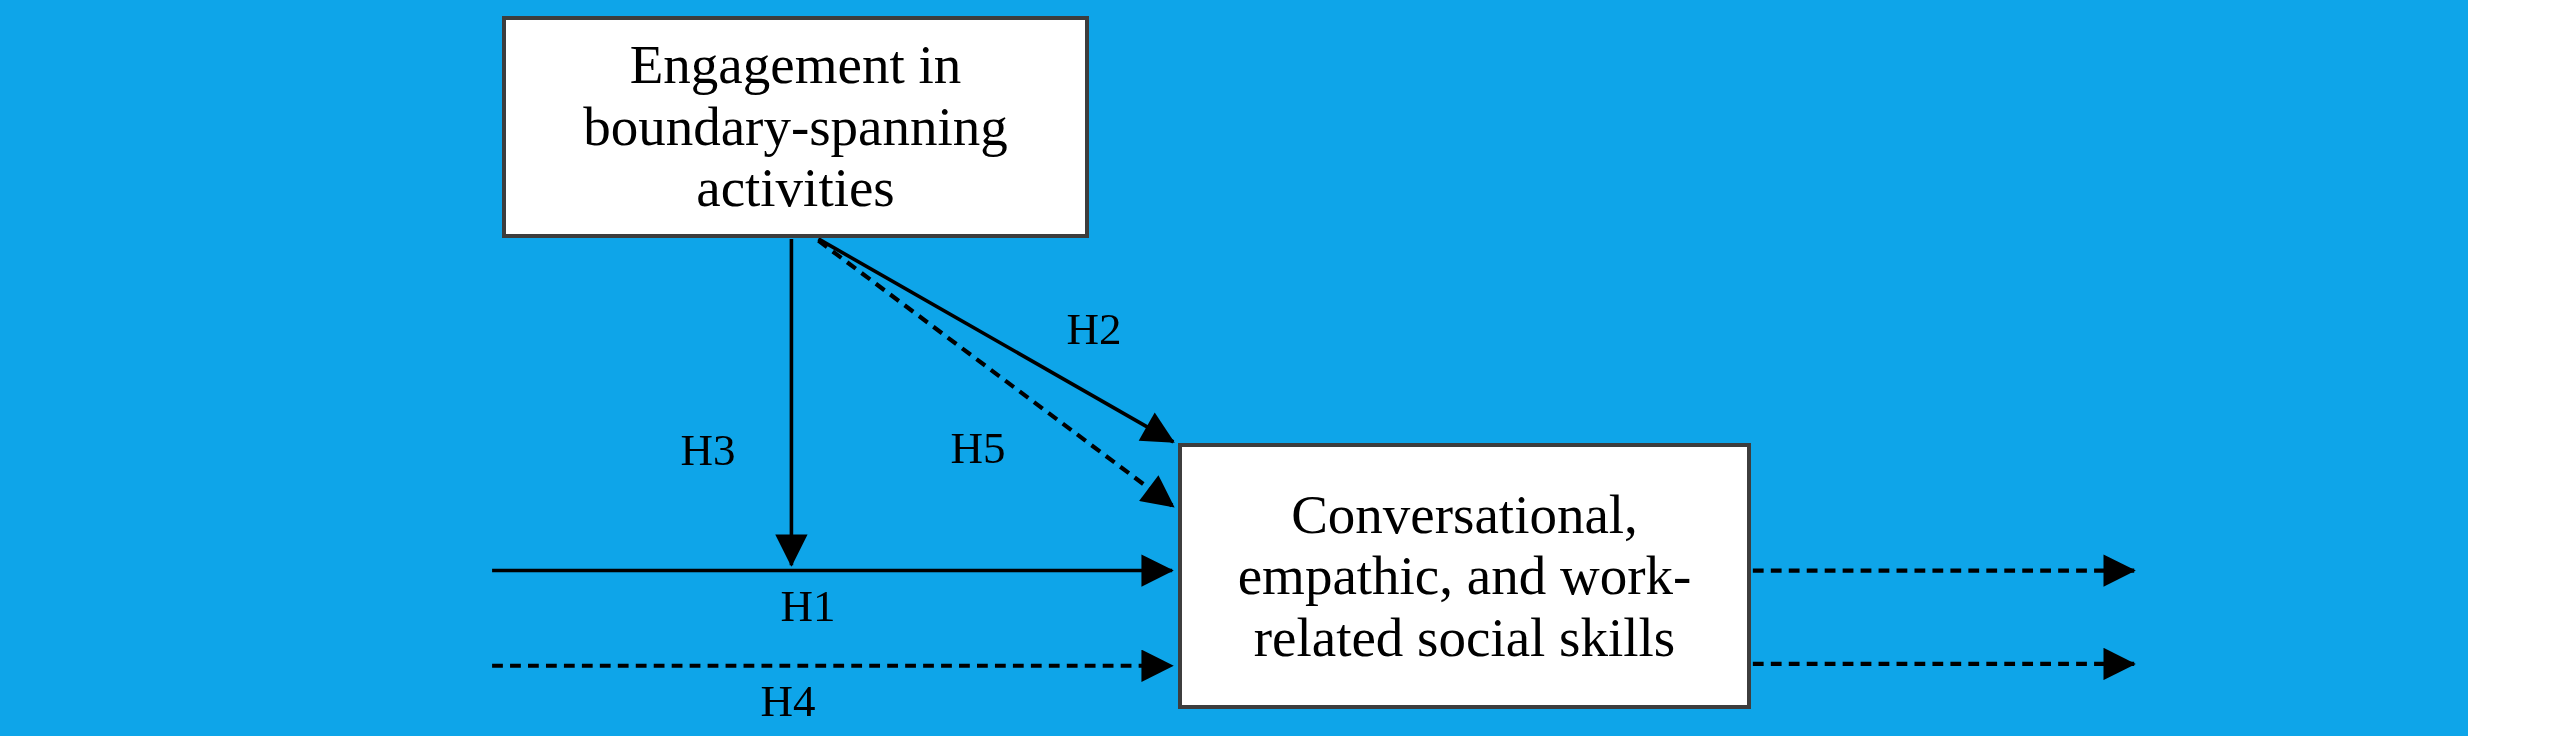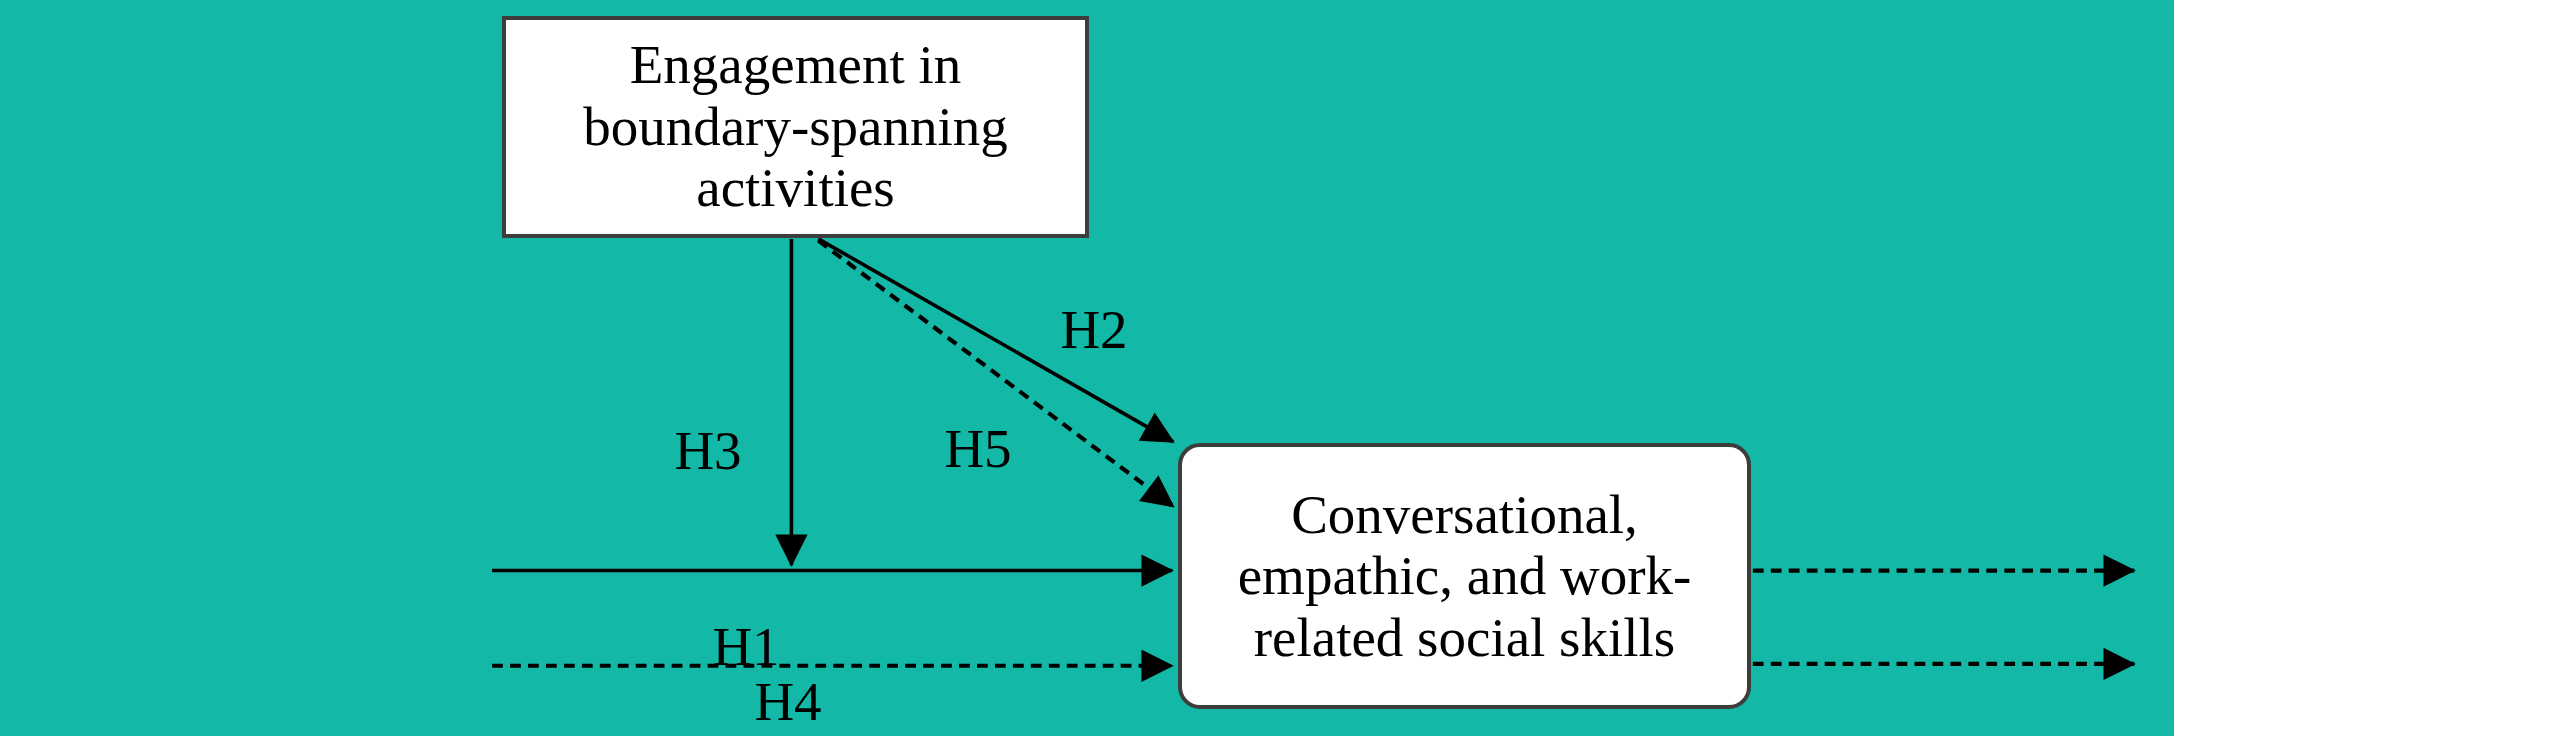--- a/index.html
+++ b/index.html
@@ -2,44 +2,44 @@
 <html style="font-size:9.6px"><head>
 <meta charset="utf-8">
 <style>
   html, body {
     margin: 0;
     padding: 0;
     background: #ffffff;
   }
   .canvas {
     position: relative;
-    width: 2174px;
+    width: 2468px;
     height: 737px;
-    background: #14b8a6;
+    background: #0ea5e9;
     font-family: "Liberation Serif", "DejaVu Serif", serif;
     color: #000000;
     overflow: hidden;
   }
   .node-box {
     position: absolute;
     box-sizing: border-box;
     border: 4.8px solid #3d3d3d;
     background: #ffffff;
     display: flex;
     align-items: center;
     justify-content: center;
     text-align: center;
     font-size: 55px;
     line-height: 1.12;
     white-space: pre-line;
   }
   .edge-label {
     position: absolute;
     transform: translate(-50%, -50%);
-    font-size: 55px;
+    font-size: 45px;
     line-height: 1;
     white-space: nowrap;
   }
   .arrows-layer {
     position: absolute;
     left: 0;
     top: 0;
     width: 2576px;
     height: 737px;
   }
@@ -71,27 +71,27 @@
     <line class="edge-line edge-dashed" x1="2928" y1="1109" x2="3565" y2="1109" marker-end="url(#arrowhead)"></line>
   </svg>
 
   <div class="node-box" style="left:502px; top:15.6px; width:587px; height:222px;">
     <span>Engagement in
 boundary-spanning
 activities</span>
   </div>
 
 
-  <div class="node-box" style="left:1178px; top:443px; width:573px; height:266px;border-radius:22px;">
+  <div class="node-box" style="left:1178px; top:443px; width:573px; height:266px;">
     <span>Conversational,
 empathic, and work-
 related social skills</span>
   </div>
 
 
   <div class="edge-label" style="left:1094px; top:329px;">H2</div>
   <div class="edge-label" style="left:708px; top:450px;">H3</div>
   <div class="edge-label" style="left:978px; top:448px;text-align:right;">H5</div>
-  <div class="edge-label" style="left:746px; top:606px;margin-top:40px;">H1</div>
+  <div class="edge-label" style="left:808px; top:606px;">H1</div>
   <div class="edge-label" style="left:788px; top:701px;">H4</div>
 
 </div>
 
 
 </body></html>

